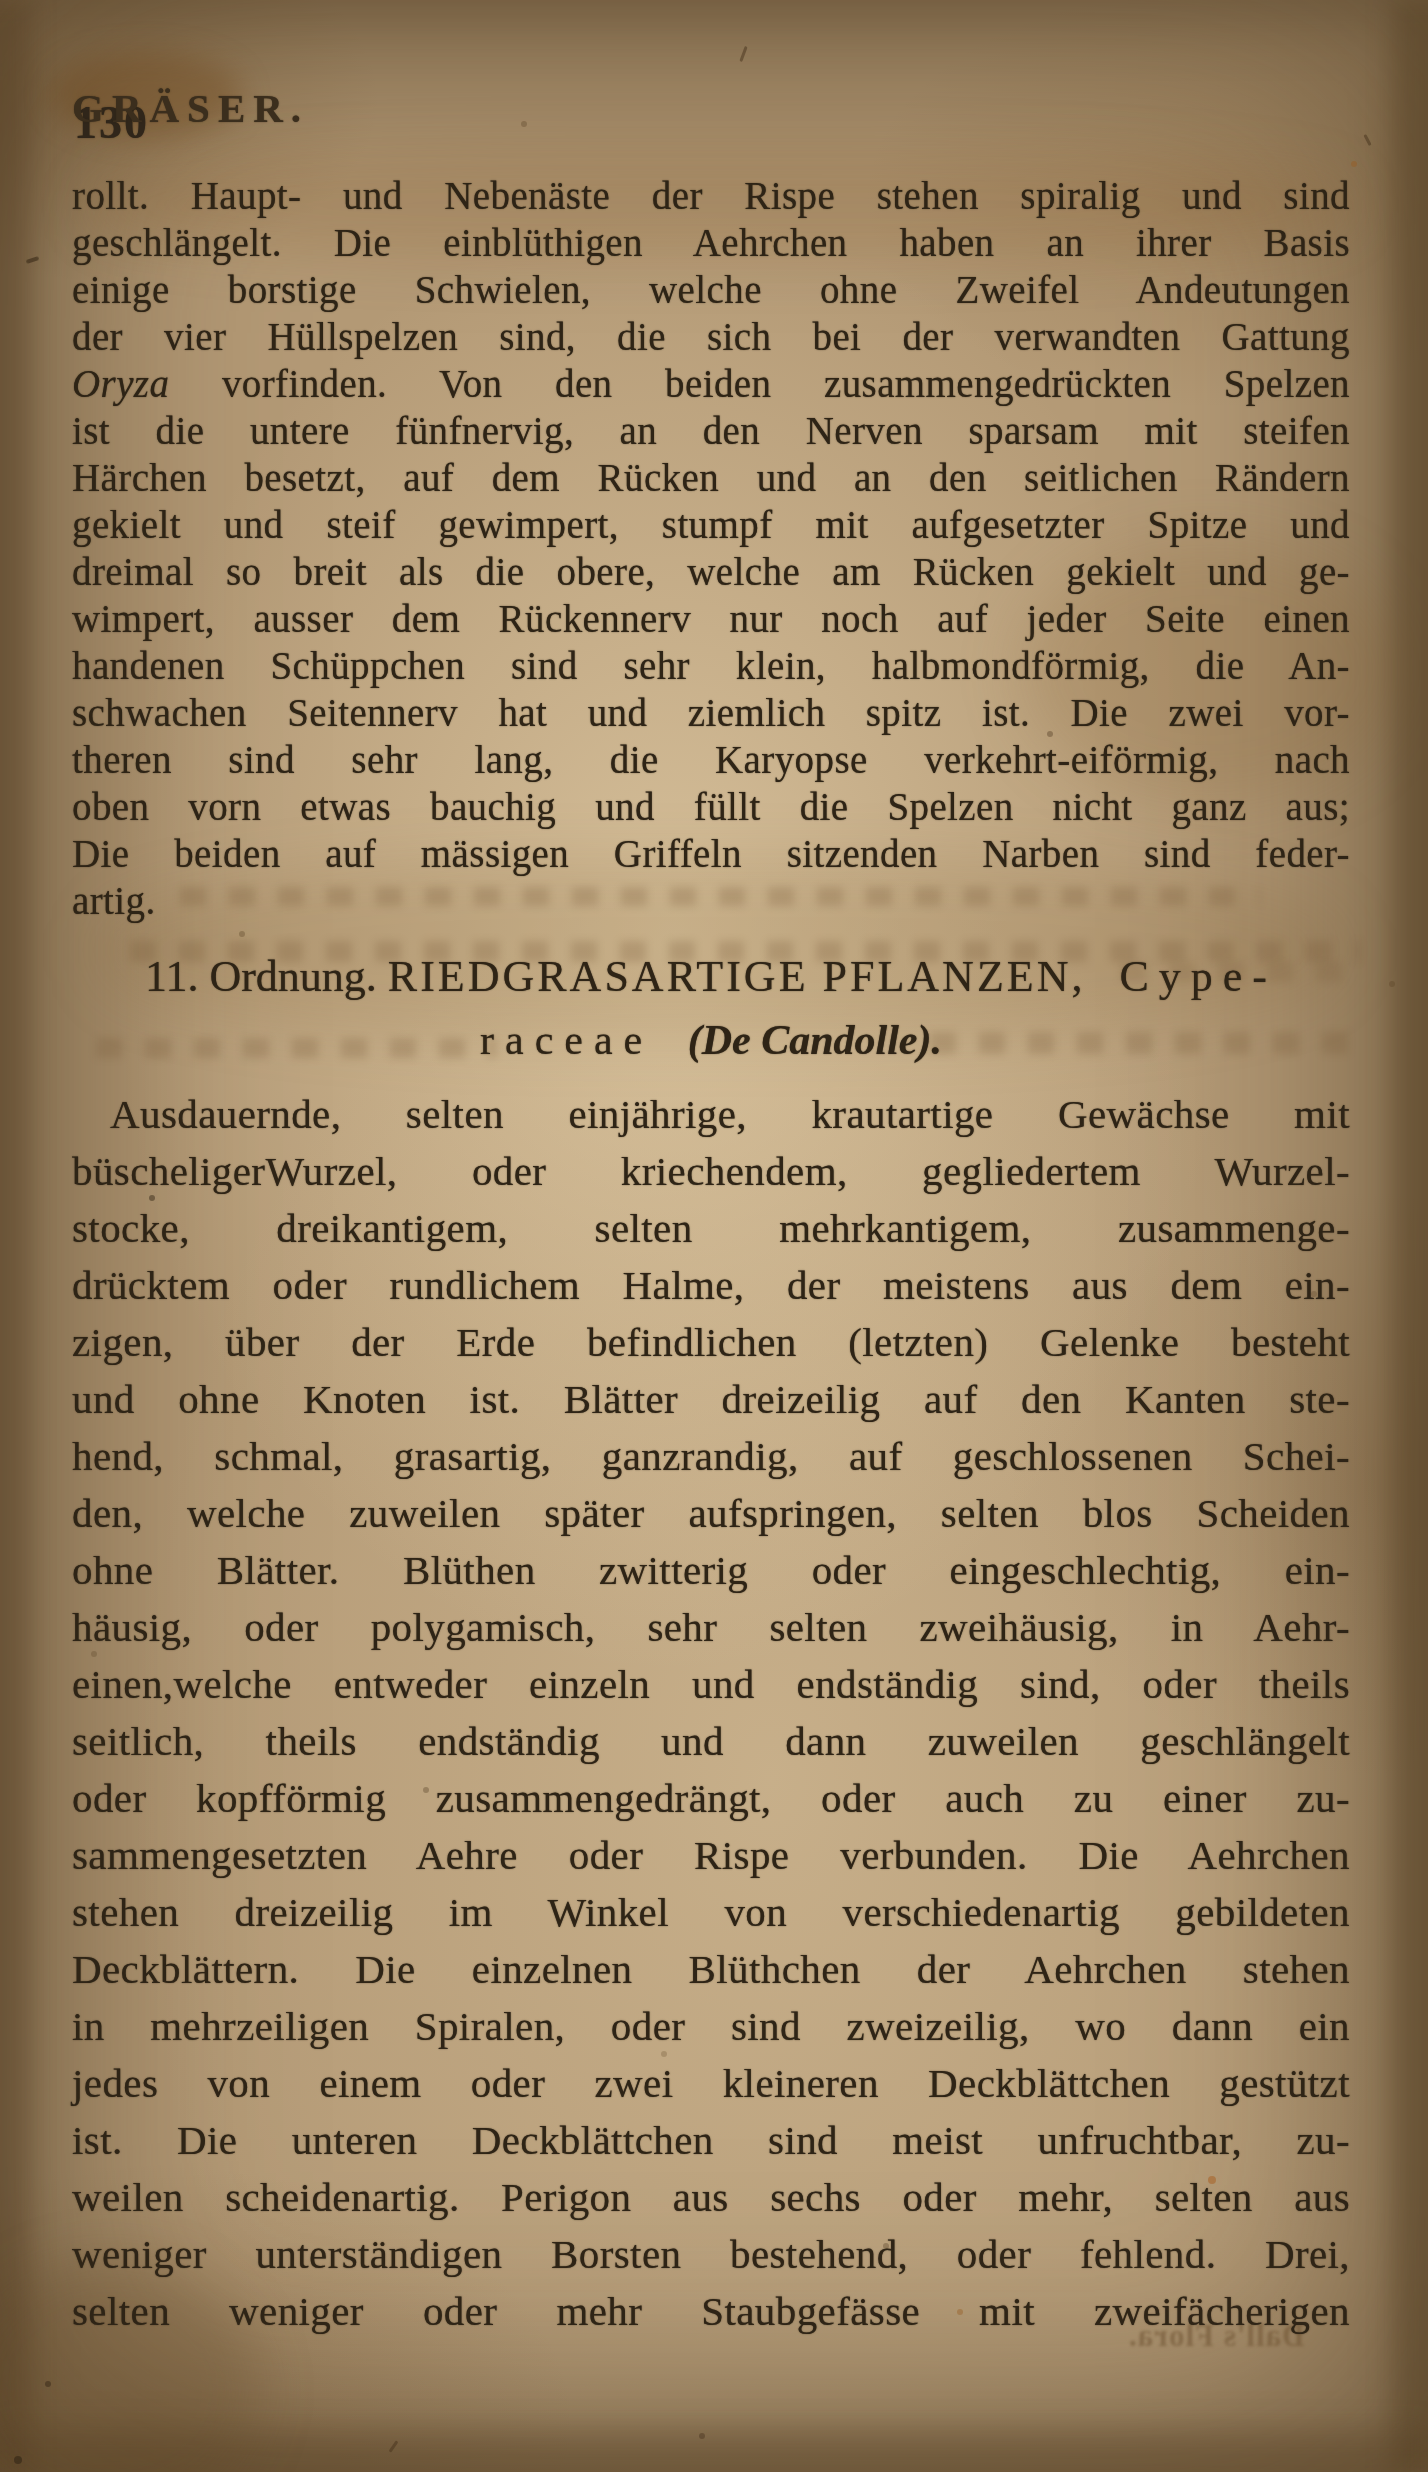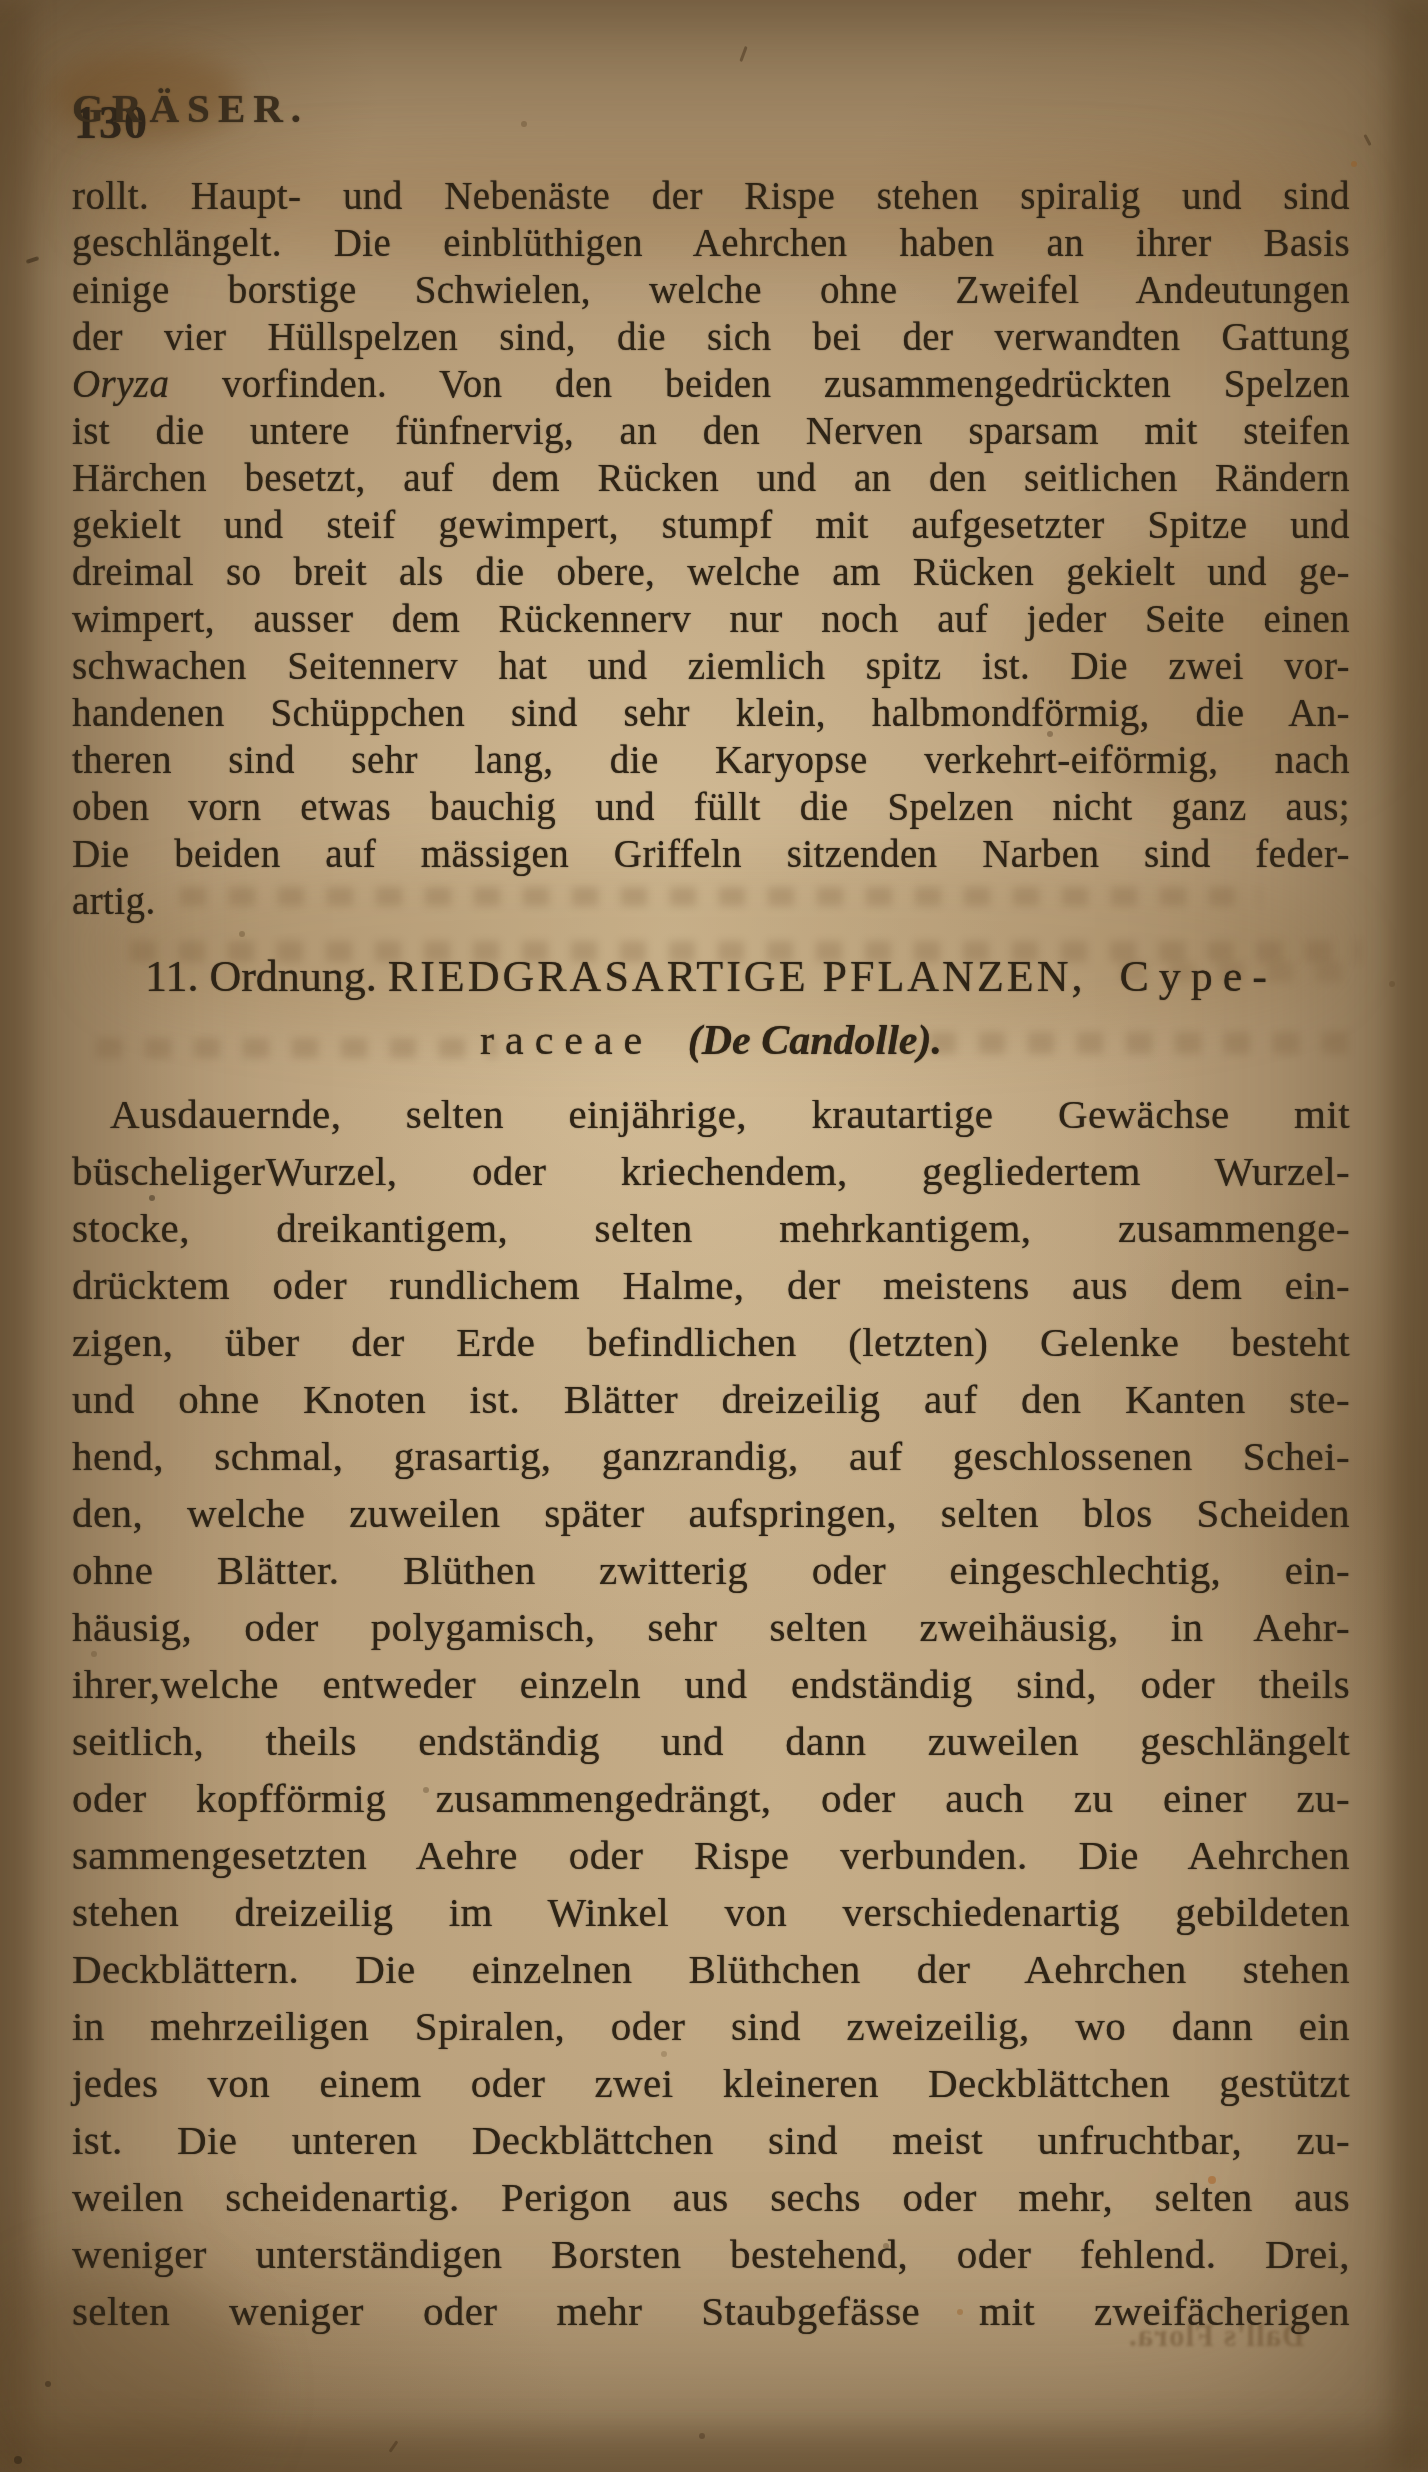--- a/index.html
+++ b/index.html
@@ -120,22 +120,22 @@
     <div class="line">rollt. Haupt- und Nebenäste der Rispe stehen spiralig und sind</div>
     <div class="line">geschlängelt. Die einblüthigen Aehrchen haben an ihrer Basis</div>
     <div class="line">einige borstige Schwielen, welche ohne Zweifel Andeutungen</div>
     <div class="line">der vier Hüllspelzen sind, die sich bei der verwandten Gattung</div>
     <div class="line"><span class="it">Oryza</span><span> vorfinden. Von den beiden zusammengedrückten Spelzen</span></div>
     <div class="line">ist die untere fünfnervig, an den Nerven sparsam mit steifen</div>
     <div class="line">Härchen besetzt, auf dem Rücken und an den seitlichen Rändern</div>
     <div class="line">gekielt und steif gewimpert, stumpf mit aufgesetzter Spitze und</div>
     <div class="line">dreimal so breit als die obere, welche am Rücken gekielt und ge-</div>
     <div class="line">wimpert, ausser dem Rückennerv nur noch auf jeder Seite einen</div>
+    <div class="line">handenen Schüppchen sind sehr klein, halbmondförmig, die An-</div>
     <div class="line">schwachen Seitennerv hat und ziemlich spitz ist. Die zwei vor-</div>
-    <div class="line">handenen Schüppchen sind sehr klein, halbmondförmig, die An-</div>
     <div class="line">theren sind sehr lang, die Karyopse verkehrt-eiförmig, nach</div>
     <div class="line">oben vorn etwas bauchig und füllt die Spelzen nicht ganz aus;</div>
     <div class="line">Die beiden auf mässigen Griffeln sitzenden Narben sind feder-</div>
     <div class="line lastline">artig.</div>
   </div>
 
   <div class="txt h1 soft">
     <span>11. Ordnung.</span>
     <span class="caps">RIEDGRASARTIGE PFLANZEN,</span>
     <span class="sp">Cype-</span>
@@ -149,21 +149,21 @@
     <div class="line firstindent">Ausdauernde, selten einjährige, krautartige Gewächse mit</div>
     <div class="line">büscheligerWurzel, oder kriechendem, gegliedertem Wurzel-</div>
     <div class="line">stocke, dreikantigem, selten mehrkantigem, zusammenge-</div>
     <div class="line">drücktem oder rundlichem Halme, der meistens aus dem ein-</div>
     <div class="line">zigen, über der Erde befindlichen (letzten) Gelenke besteht</div>
     <div class="line">und ohne Knoten ist. Blätter dreizeilig auf den Kanten ste-</div>
     <div class="line">hend, schmal, grasartig, ganzrandig, auf geschlossenen Schei-</div>
     <div class="line">den, welche zuweilen später aufspringen, selten blos Scheiden</div>
     <div class="line">ohne Blätter. Blüthen zwitterig oder eingeschlechtig, ein-</div>
     <div class="line">häusig, oder polygamisch, sehr selten zweihäusig, in Aehr-</div>
-    <div class="line">ihrer,welche entweder einzeln und endständig sind, oder theils</div>
+    <div class="line">einen,welche entweder einzeln und endständig sind, oder theils</div>
     <div class="line">seitlich, theils endständig und dann zuweilen geschlängelt</div>
     <div class="line">oder kopfförmig zusammengedrängt, oder auch zu einer zu-</div>
     <div class="line">sammengesetzten Aehre oder Rispe verbunden. Die Aehrchen</div>
     <div class="line">stehen dreizeilig im Winkel von verschiedenartig gebildeten</div>
     <div class="line">Deckblättern. Die einzelnen Blüthchen der Aehrchen stehen</div>
     <div class="line">in mehrzeiligen Spiralen, oder sind zweizeilig, wo dann ein</div>
     <div class="line">jedes von einem oder zwei kleineren Deckblättchen gestützt</div>
     <div class="line">ist. Die unteren Deckblättchen sind meist unfruchtbar, zu-</div>
     <div class="line">weilen scheidenartig. Perigon aus sechs oder mehr, selten aus</div>
     <div class="line">weniger unterständigen Borsten bestehend, oder fehlend. Drei,</div>

